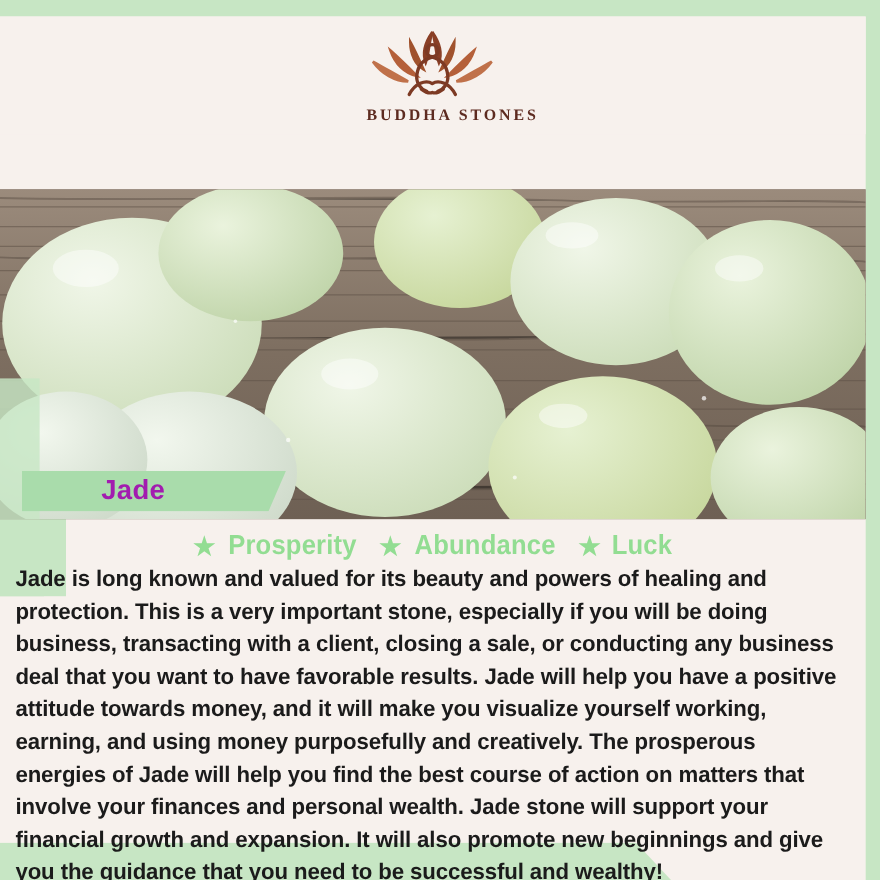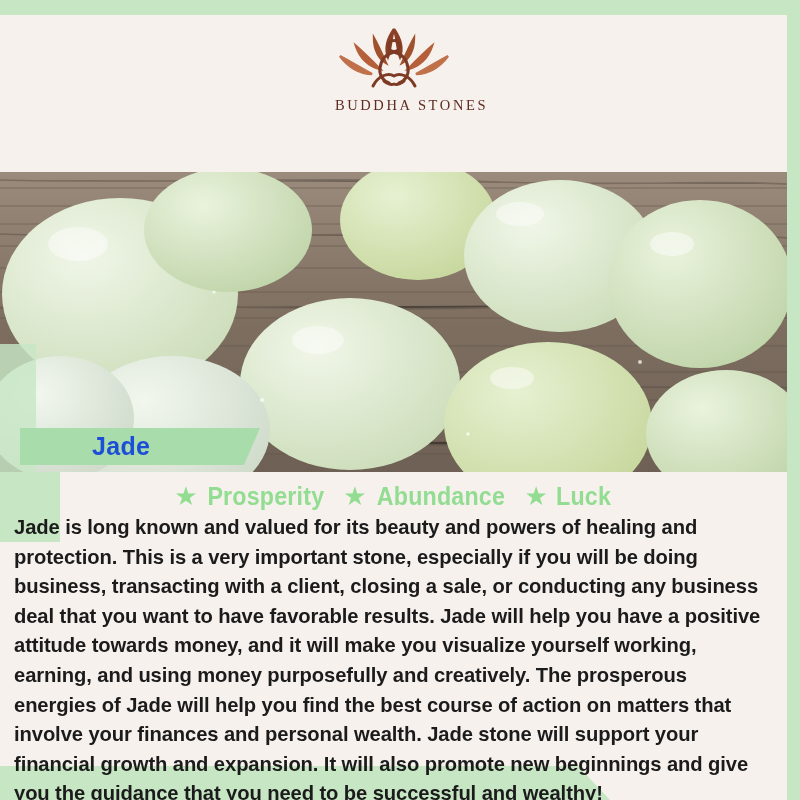--- a/index.html
+++ b/index.html
@@ -32,21 +32,21 @@
   #header{
     position:absolute;left:0;top:15px;width:787px;height:107px;
     background:#f7f1ed;
     display:flex;flex-direction:column;align-items:center;justify-content:center;
   }
   #logo-wrap{display:flex;flex-direction:column;align-items:center;}
   #logo-mark{width:136px;height:70px;display:block;}
   #logo-text{
     margin-top:3px;
     font-family:"Liberation Serif", serif;
-    font-size:14.5px;letter-spacing:2.6px;color:#5d2b20;font-weight:400;margin-left:36px;
+    font-size:14.5px;letter-spacing:2.6px;color:#5d2b20;font-weight:700;margin-left:36px;
   }
 
   
   #title-banner{
     position:absolute;left:162px;top:120px;width:464px;height:52px;
     background:#fdfaf7;
     display:flex;align-items:center;justify-content:center;
   }
   #title-text{
     font-size:35px;font-weight:700;color:#92dd92;
@@ -62,21 +62,21 @@
   #photo svg{display:block;width:787px;height:300px;}
 
   
   #jade-band{
     position:absolute;left:20px;top:428px;width:240px;height:37px;
     background:#a9dcab;
     clip-path:polygon(0 0,240px 0,224px 37px,0 37px);
     display:flex;align-items:center;
   }
   #jade-label{
-    margin-left:72px;color:#1d4ed8;font-size:25px;font-weight:600;
+    margin-left:72px;color:#a21caf;font-size:25px;font-weight:600;
     letter-spacing:.3px;
   }
 
   
   #benefits{
     position:absolute;left:0;top:478px;width:787px;height:36px;
     display:flex;align-items:center;justify-content:center;gap:14px;
   }
   .benefit{display:flex;align-items:center;gap:6px;}
   .star{color:#92dd92;font-size:26px;line-height:1;}

